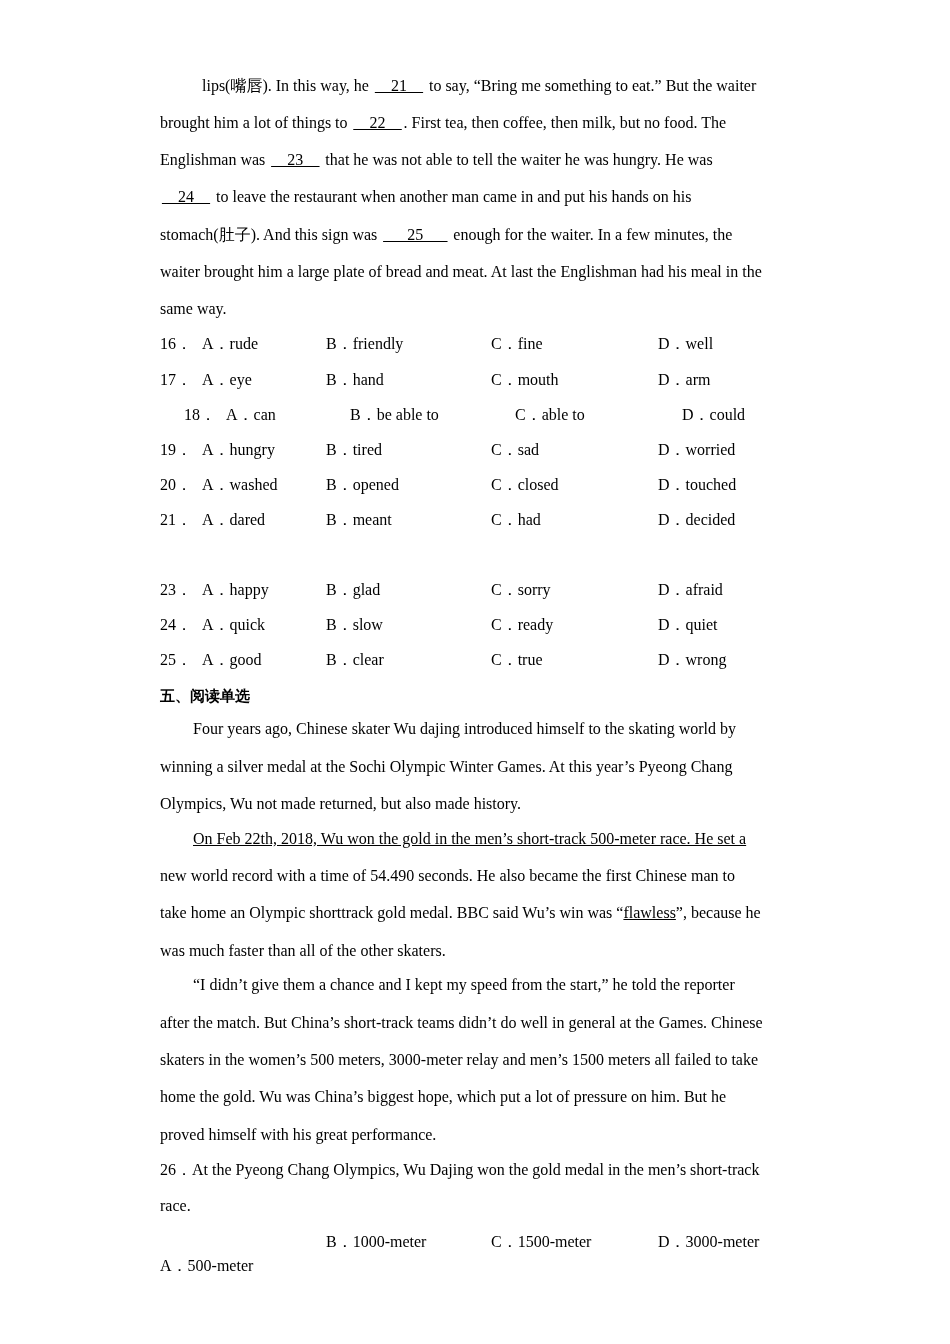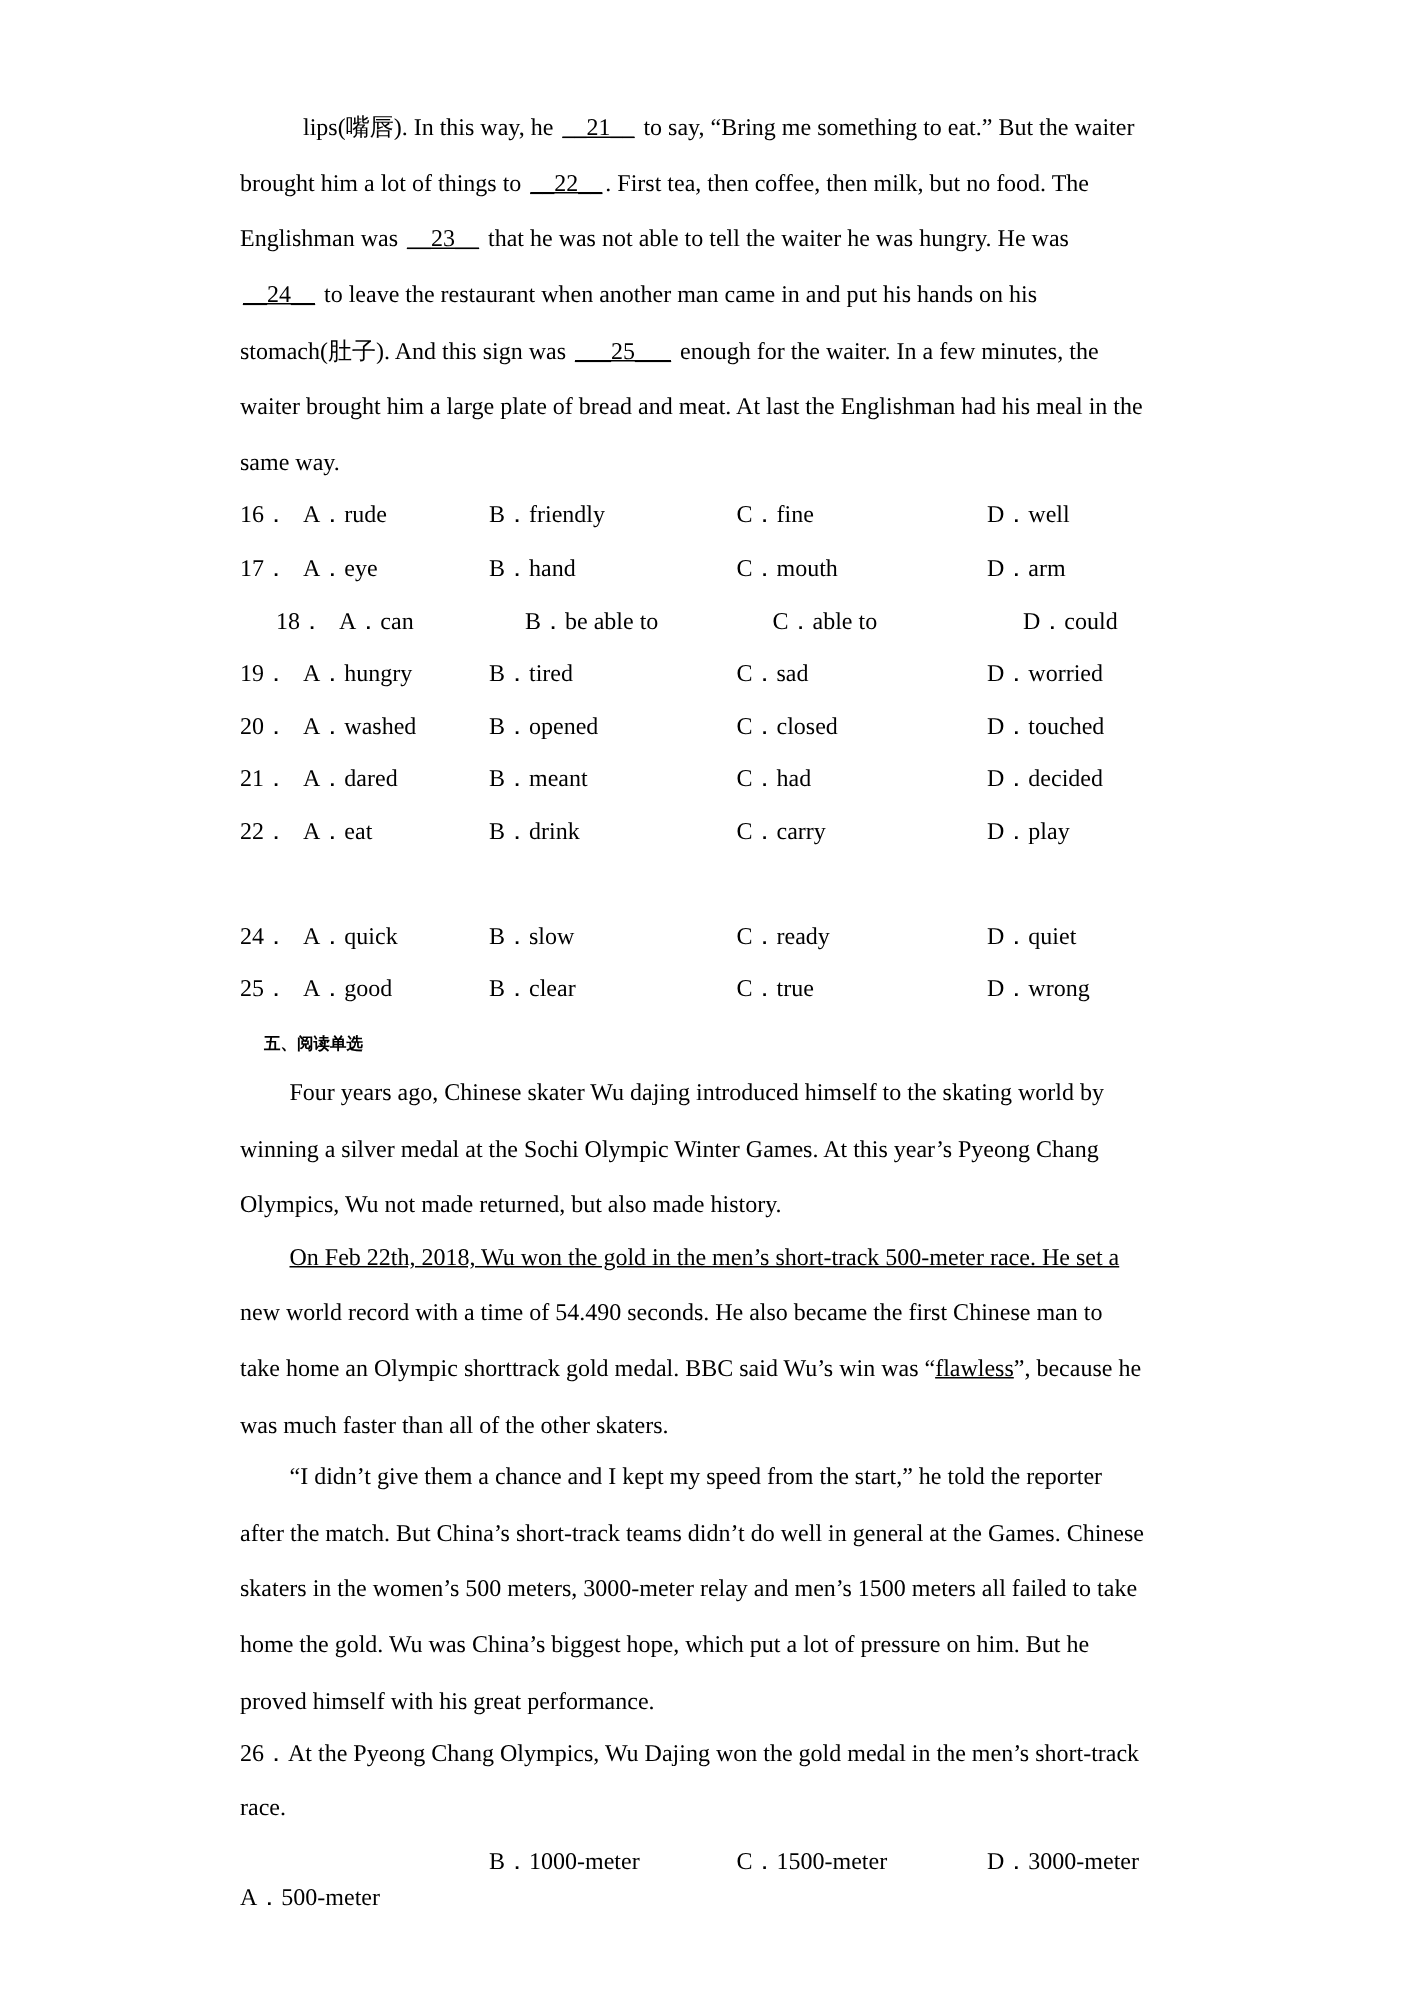--- a/index.html
+++ b/index.html
@@ -11,21 +11,21 @@
   .indent2 { left:202px; }
   .blank { text-decoration:underline; padding:0 2px; }
   .u { text-decoration:underline; }
   .opt-row { position:absolute; left:160px; width:640px; height:20px; line-height:20px; }
   .opt-row span { position:absolute; white-space:nowrap; }
   .qnum { left:0; }
   .optA { left:42px; }
   .optB { left:166px; }
   .optC { left:331px; }
   .optD { left:498px; }
-  .heading { position:absolute; left:176px; line-height:20px; font-family:"DejaVu Sans", sans-serif; font-weight:bold; font-size:11px; }
+  .heading { position:absolute; left:160px; line-height:20px; font-family:"DejaVu Sans", sans-serif; font-weight:bold; font-size:15px; }
   .q26opts span { position:absolute; white-space:nowrap; }
 </style>
 </head>
 <body>
 
 <div class="page">
 
   <div class="line indent2" style="top:76px;">
     <span>lips(嘴唇). In this way, he </span><span class="blank">__21__</span><span> to say, “Bring me something to eat.” But the waiter</span>
   </div>
@@ -79,26 +79,26 @@
     <span class="optC">C．closed</span>
     <span class="optD">D．touched</span>
   </div>
   <div class="opt-row" style="top:510px;">
     <span class="qnum">21．</span>
     <span class="optA">A．dared</span>
     <span class="optB">B．meant</span>
     <span class="optC">C．had</span>
     <span class="optD">D．decided</span>
   </div>
-  <div class="opt-row" style="top:545px;">
-    <span class="qnum">22．</span>
-    <span class="optA">A．eat</span>
-    <span class="optB">B．drink</span>
-    <span class="optC">C．carry</span>
-    <span class="optD">D．play</span>
+  <div class="opt-row" style="top:580px;">
+    <span class="qnum">23．</span>
+    <span class="optA">A．happy</span>
+    <span class="optB">B．glad</span>
+    <span class="optC">C．sorry</span>
+    <span class="optD">D．afraid</span>
   </div>
   <div class="opt-row" style="top:615px;">
     <span class="qnum">24．</span>
     <span class="optA">A．quick</span>
     <span class="optB">B．slow</span>
     <span class="optC">C．ready</span>
     <span class="optD">D．quiet</span>
   </div>
   <div class="opt-row" style="top:650px;">
     <span class="qnum">25．</span>

